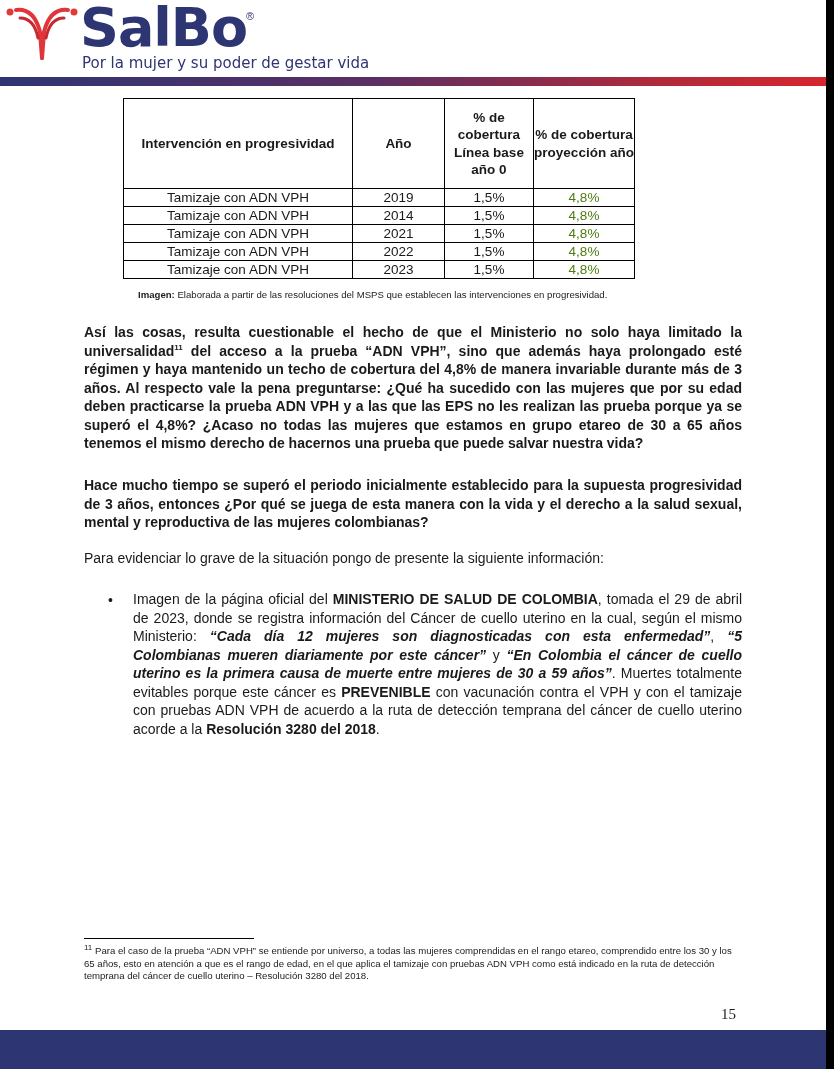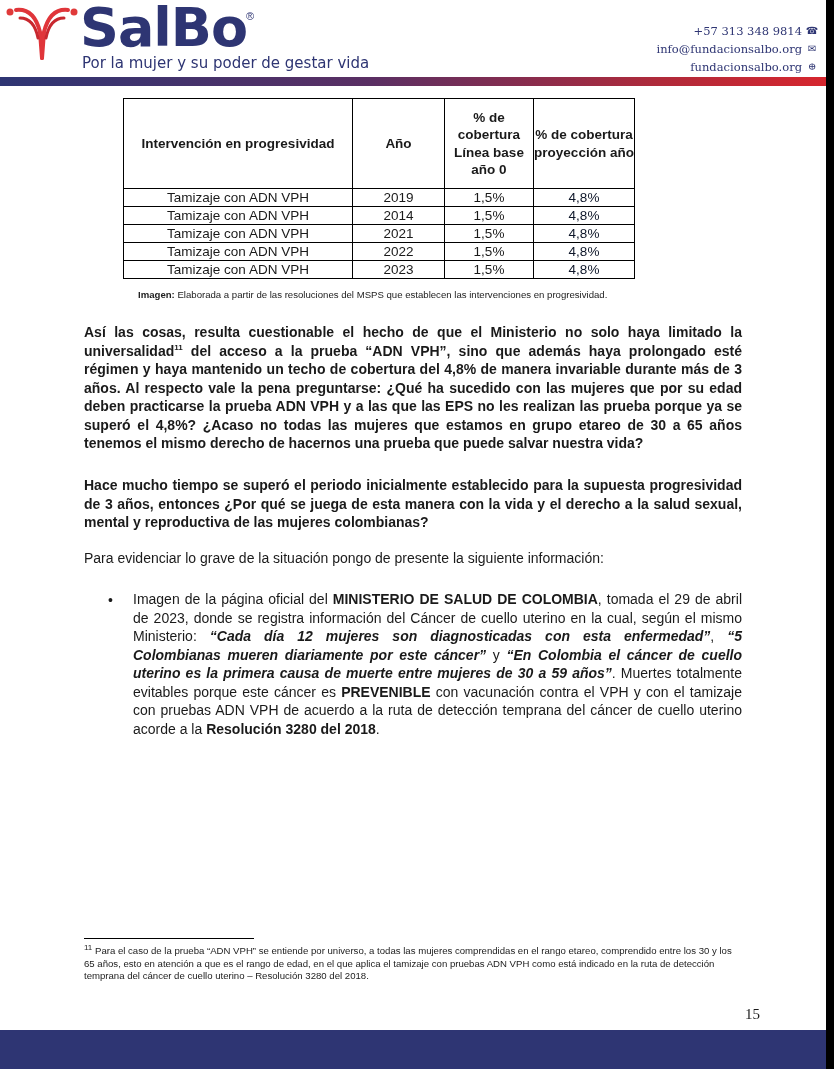--- a/index.html
+++ b/index.html
@@ -20,66 +20,52 @@
   .contact-icon { width: 12px; height: 12px; display: inline-flex; align-items: center; justify-content: center; font-size: 10px; color: #2e3573; }
   .grad-bar { position: absolute; left: 0; top: 77px; width: 826px; height: 9px;
               background: linear-gradient(90deg, #2e3573 0%, #5a2f63 45%, #b02a3a 80%, #d6262e 100%); }
 
   
   .tbl { position: absolute; left: 123px; top: 98px; border-collapse: collapse; font-size: 13.5px; }
   .tbl td, .tbl th { border: 1.5px solid #000; text-align: center; font-weight: normal; }
   .tbl th { font-weight: bold; font-size: 13.5px; line-height: 17.5px; height: 90px; vertical-align: middle; text-align: center; }
   .tbl td { height: 17px; line-height: 17px; padding: 0; font-size: 13.5px; }
   .c1 { width: 229px; } .c2 { width: 92px; } .c3 { width: 89px; } .c4 { width: 101px; margin-left: 16px; }
-  .red { color: #0f172a; font-weight: bold; }
+  .red { color: #4d7c0f; font-weight: bold; }
   .source { position: absolute; left: 138px; top: 289px; font-size: 9.6px; color: #222; }
   .source b { font-weight: bold; }
 
   .para { position: absolute; left: 84px; width: 658px; font-size: 14px; line-height: 18.5px; text-align: justify; }
   .bold { font-weight: bold; }
   sup { font-size: 8px; line-height: 0; }
   .bullet { position: absolute; left: 108px; top: 592px; font-size: 14px; }
   .bullet-text { position: absolute; left: 133px; top: 590px; width: 609px; font-size: 14px; line-height: 18.5px; text-align: justify; }
   .bi { font-weight: bold; font-style: italic; }
 
   .fn-rule { position: absolute; left: 84px; top: 938px; width: 170px; height: 1px; background: #000; }
   .footnote { position: absolute; left: 84px; top: 945px; width: 660px; font-size: 9.6px; line-height: 12.5px; color: #222; }
-  .page-num { position: absolute; left: 745px; top: 1006px; font-family: "Liberation Serif", serif; font-size: 15px; }
+  .page-num { position: absolute; left: 721px; top: 1006px; font-family: "Liberation Serif", serif; font-size: 15px; }
   .footer-bar { position: absolute; left: 0; top: 1030px; width: 826px; height: 39px; background: #2e3573; }
 </style>
 </head>
 <body>
 
 <div class="header">
   <svg class="logo-mark" viewBox="0 0 76 60">
     <circle cx="6" cy="10" r="3.5" fill="#e03a3a"></circle>
     <circle cx="70" cy="10" r="3.5" fill="#e03a3a"></circle>
     <path d="M12 8 Q30 6 36 30 L38 56" stroke="#e0353a" stroke-width="4" fill="none" stroke-linecap="round"></path>
     <path d="M64 8 Q46 6 40 30 L38 56" stroke="#e0353a" stroke-width="4" fill="none" stroke-linecap="round"></path>
     <path d="M16 16 Q30 16 34 36" stroke="#c8282f" stroke-width="3" fill="none" stroke-linecap="round"></path>
     <path d="M60 16 Q46 16 42 36" stroke="#c8282f" stroke-width="3" fill="none" stroke-linecap="round"></path>
   </svg>
   <div class="brand">SalBo</div>
   <div class="brand-reg">®</div>
   <div class="tagline">Por la mujer y su poder de gestar vida</div>
 
-  <div class="contact">
-    <div class="contact-row">
-      <span>+57 313 348 9814</span>
-      <span class="contact-icon">☎</span>
-    </div>
-    <div class="contact-row">
-      <span>info@fundacionsalbo.org</span>
-      <span class="contact-icon">✉</span>
-    </div>
-    <div class="contact-row">
-      <span>fundacionsalbo.org</span>
-      <span class="contact-icon">⊕</span>
-    </div>
-  </div>
   <div class="grad-bar"></div>
 </div>
 
 <table class="tbl">
   <tbody>
       <tr>
     <th class="c1">Intervención en progresividad</th>
     <th class="c2">Año</th>
     <th class="c3">% de cobertura Línea base año 0</th>
     <th class="c4">% de cobertura proyección año</th>

